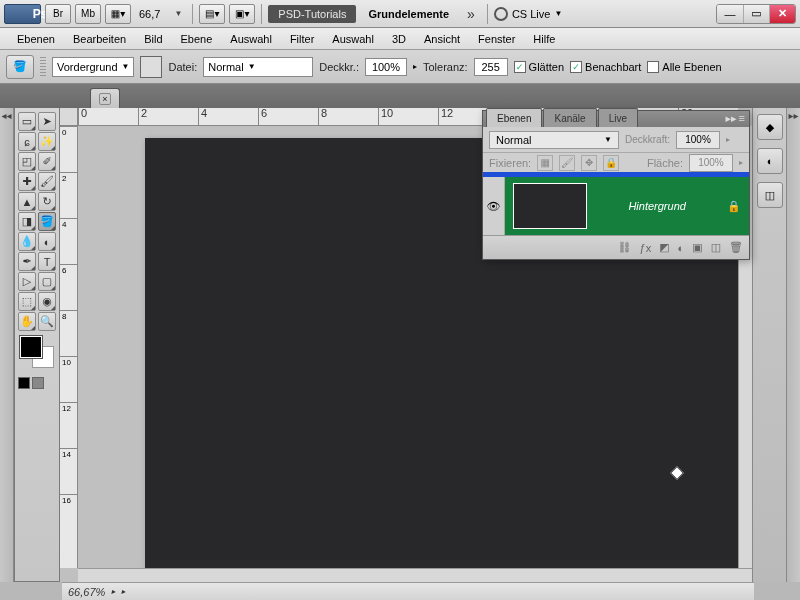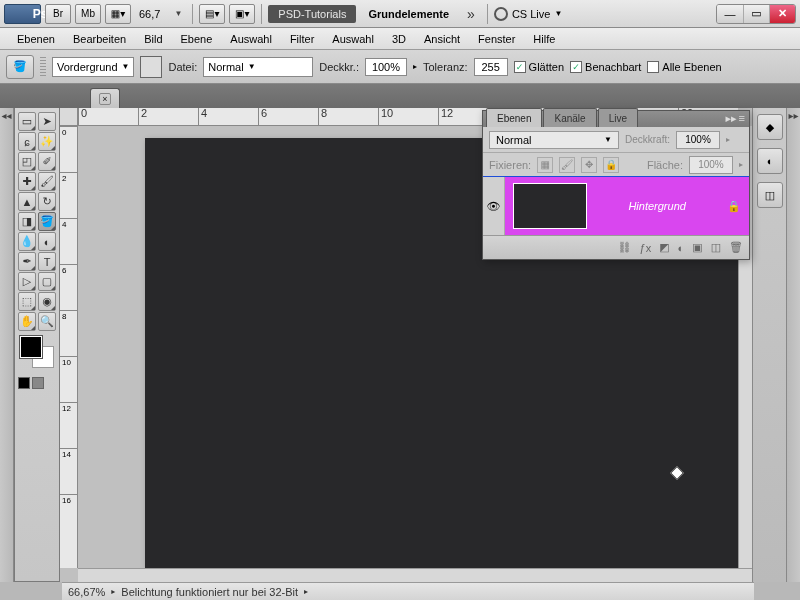--- a/index.html
+++ b/index.html
@@ -80,33 +80,33 @@
 
 .panel{position:absolute;top:110px;left:482px;width:268px;background:#cccccc;border:1px solid #555;box-shadow:2px 2px 8px rgba(0,0,0,.3);}
 .ptabs{height:16px;background:linear-gradient(#8f8f8f,#7b7b7b);display:flex;align-items:flex-end;padding-left:3px;}
 .ptab{height:19px;padding:0 10px;background:#c8c8c8;border:1px solid #555;border-bottom:none;border-radius:2px 2px 0 0;font-size:10px;display:flex;align-items:center;margin-right:1px;color:#222;}
 .ptab.inact{background:#9a9a9a;color:#333;}
 .ptabs .ctrls{margin-left:auto;display:flex;gap:2px;padding:0 4px 2px;color:#ddd;font-size:10px;}
 .prow{height:26px;background:#cfcfcf;border-bottom:1px solid #aaa;display:flex;align-items:center;padding:0 6px;gap:6px;}
 .prow .lbl{color:#888;font-size:10px;}
 .dd{height:18px;background:#e8e8e8;border:1px solid #999;padding:0 6px;display:flex;align-items:center;gap:14px;font-size:10px;min-width:130px;justify-content:space-between;}
 .pctbox{height:18px;background:#e6e6e6;border:1px solid #999;padding:0 4px;font-size:10px;display:flex;align-items:center;width:44px;justify-content:center;}
-.lockrow{height:24px;background:#cfcfcf;border-bottom:1px solid #1d4ed8;display:flex;align-items:center;padding:0 6px;gap:6px;font-size:10px;color:#888;}
+.lockrow{height:24px;background:#cfcfcf;border-bottom:5px solid #1d4ed8;display:flex;align-items:center;padding:0 6px;gap:6px;font-size:10px;color:#888;}
 .lockico{width:16px;height:16px;border:1px solid #aaa;display:flex;align-items:center;justify-content:center;font-size:10px;color:#888;}
 .layerlist{background:#d6d6d6;padding:0;}
 .layer{height:58px;display:flex;align-items:center;}
 .eye{width:22px;height:100%;background:#d0d0d0;border-right:1px solid #aaa;display:flex;align-items:center;justify-content:center;}
-.layerbody{flex:1;height:100%;background:#d946ef;display:flex;align-items:center;padding:0 8px;gap:20px;}
+.layerbody{flex:1;height:100%;background:#15803d;display:flex;align-items:center;padding:0 8px;gap:20px;}
 .thumb{width:74px;height:46px;background:#28282a;border:1px solid #fff;}
 .lname{color:#fff;font-style:italic;font-size:11px;flex:1;text-align:center;}
 .lockic{color:#fff;font-size:11px;}
 .pfoot{height:24px;background:linear-gradient(#d4d4d4,#c2c2c2);border-top:1px solid #999;display:flex;align-items:center;justify-content:flex-end;padding:0 6px;gap:8px;color:#666;font-size:11px;}
 
 
-.status{position:absolute;left:62px;right:46px;bottom:0;height:18px;background:linear-gradient(#e6e6e6,#d4d4d4);border-top:1px solid #999;display:flex;align-items:center;padding:0 6px;gap:6px;font-size:10px;color:#333;}
+.status{position:absolute;left:62px;right:46px;bottom:0;height:18px;background:linear-gradient(#e6e6e6,#d4d4d4);border-top:1px solid #999;display:flex;align-items:center;padding:0 6px;gap:6px;font-size:10px;color:#333;font-style:italic;}
 .status .tri{font-size:8px;}
 </style>
 </head>
 <body>
 
 <div class="appbar">
   <div class="ps-logo">Ps</div>
   <div class="app-btn">Br</div>
   <div class="app-btn">Mb</div>
   <div class="app-btn">▦▾</div>
@@ -335,15 +335,14 @@
     <span>◐</span>
     <span>▣</span>
     <span>◫</span>
     <span>🗑</span>
   </div>
 </div>
 
 <div class="status">
   <span>66,67%</span>
   <span class="tri">▸</span>
-  <span>Belichtung funktioniert nur bei 32-Bit</span>
   <span class="tri">▸</span>
 </div>
 
 </body></html>

